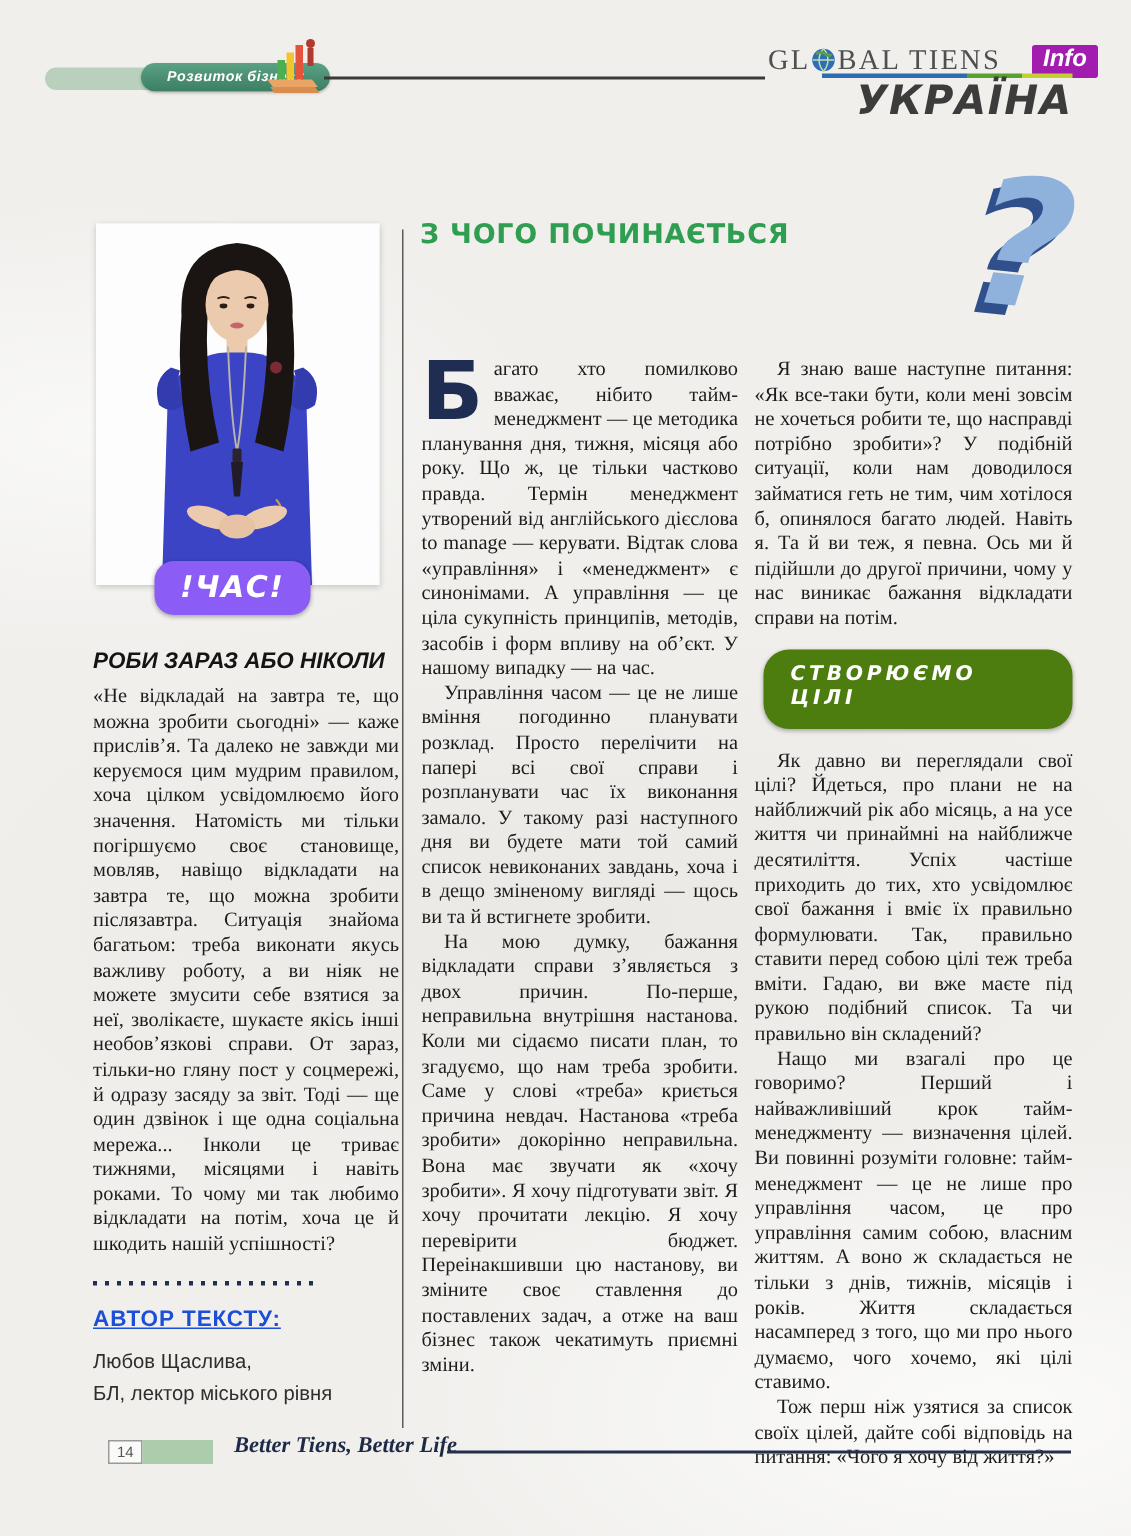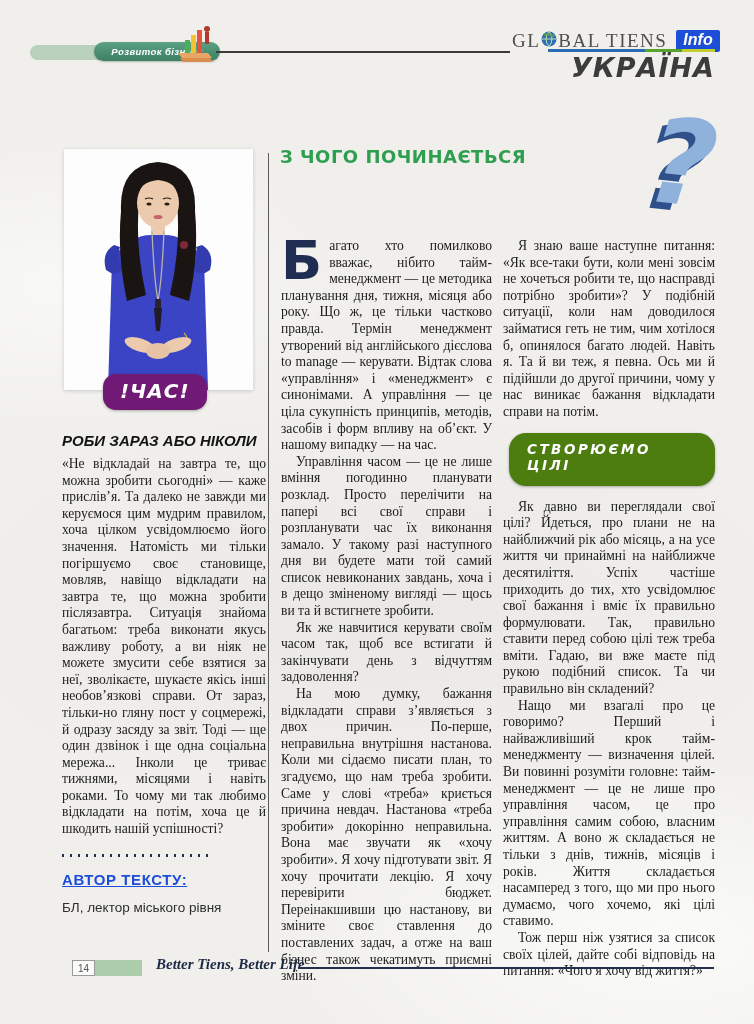--- a/index.html
+++ b/index.html
@@ -21,25 +21,25 @@
     left:60px; top:42px; width:126px; height:19px; border-radius:10px;
     background:linear-gradient(180deg,#5ba184,#3c7f63);
     color:#fff; font:bold italic 9.5px "Liberation Sans", sans-serif;
     display:flex; align-items:center; justify-content:center; letter-spacing:.4px;
     box-shadow:0 1px 2px rgba(0,0,0,.25);
     margin-left:34px;
   }
   .tab-icon { left:174px; top:22px; }
   .rule-top { left:216px; top:51px; width:294px; height:2px; background:#3a3a3a; }
 
-  .brand-row { left:512px; top:30px; display:flex; align-items:flex-start; }
+  .brand-row { left:512px; top:30px; display:flex; align-items:flex-end; }
   .brand-serif { font-family:"Liberation Serif", serif; font-size:19px; color:#4f4f4f; letter-spacing:1.5px; }
   .globe { margin:0 1px; position:relative; top:1px; }
   .info-box {
-    margin-left:9px; background:#1d4ed8; color:#fff;
+    margin-left:21px; background:#a21caf; color:#fff;
     font:bold italic 16px "Liberation Sans", sans-serif;
     padding:1px 7px 3px; border-radius:2px;
   }
   .brand-line { left:548px; top:49px; width:167px; height:3px;
     background:linear-gradient(90deg,#2b6cb3 0 58%, #58a22e 58% 80%, #c3cf2e 80% 100%); }
   .brand-country {
     left:480px; top:52px; width:235px; text-align:right;
     font:bold italic 27px "DejaVu Sans", sans-serif; color:#3c3c3c; letter-spacing:1px;
   }
 
@@ -48,21 +48,21 @@
     font-family:"DejaVu Sans", sans-serif; font-weight:bold; }
   .title .l1 { font-size:18px; letter-spacing:.5px; }
   .title .l2 { font-size:26px; letter-spacing:.5px; text-align:right; margin-top:7px; }
   .qmark { left:648px; top:104px; font:bold italic 118px "DejaVu Sans", sans-serif;
     color:#8fb2dd; text-shadow:-6px 7px 0 #30508c; transform:rotate(6deg); line-height:1; }
 
   
   .photo { left:64px; top:149px; width:189px; height:241px; background:#fdfdfd;
     box-shadow:0 1px 4px rgba(0,0,0,.18); }
   .time-badge {
-    left:103px; top:374px; background:#701a75; border-radius:13px;
+    left:103px; top:374px; background:#8b5cf6; border-radius:13px;
     padding:5px 17px 7px; color:#fff; font:bold italic 20px "DejaVu Sans", sans-serif;
     letter-spacing:1px; box-shadow:0 1px 3px rgba(0,0,0,.3);
   }
   .col-left { left:62px; top:432px; width:204px; }
   .col-left h2 { margin:0 0 7px; font:bold italic 15px "Liberation Sans", sans-serif; color:#141414; }
   p.body { margin:0; font-size:13.6px; line-height:16.6px; text-align:justify; color:#1c1c1c; }
   p.ind { text-indent:15px; }
   .dots { margin:16px 0 14px; width:152px; height:3px;
     background:repeating-linear-gradient(90deg,#223050 0 2.5px, transparent 2.5px 8px); }
   .author-label { font:bold 15px "Liberation Sans", sans-serif; color:#1d4ed8; letter-spacing:.6px; margin-bottom:9px;text-decoration:underline; }
@@ -154,29 +154,29 @@
     <ellipse cx="94" cy="202" rx="12" ry="8" fill="#e7c2a4"></ellipse>
   </svg>
 </div>
 <div class="abs time-badge">!ЧАС!</div>
 
 <div class="abs col-left">
   <h2>РОБИ ЗАРАЗ АБО НІКОЛИ</h2>
   <p class="body">«Не відкладай на завтра те, що можна зробити сьогодні» — каже прислів’я. Та далеко не завжди ми керуємося цим мудрим правилом, хоча цілком усвідомлюємо його значення. Натомість ми тільки погіршуємо своє становище, мовляв, навіщо відкладати на завтра те, що можна зробити післязавтра. Ситуація знайома багатьом: треба виконати якусь важливу роботу, а ви ніяк не можете змусити себе взятися за неї, зволікаєте, шукаєте якісь інші необов’язкові справи. От зараз, тільки-но гляну пост у соцмережі, й одразу засяду за звіт. Тоді — ще один дзвінок і ще одна соціальна мережа... Інколи це триває тижнями, місяцями і навіть роками. То чому ми так любимо відкладати на потім, хоча це й шкодить нашій успішності?</p>
   <div class="dots"></div>
   <div class="author-label">АВТОР ТЕКСТУ:</div>
+  <div class="author-line">Любов Щаслива,</div>
   <div class="author-line">БЛ, лектор міського рівня</div>
 </div>
 
 <div class="abs divider"></div>
 
 <div class="abs col-mid">
   <p class="body"><span class="dropcap">Б</span><span>агато хто помилково вважає, нібито тайм-менеджмент — це методика планування дня, тижня, місяця або року. Що ж, це тільки частково правда. Термін менеджмент утворений від англійського дієслова to manage — керувати. Відтак слова «управління» і «менеджмент» є синонімами. А управління — це ціла сукупність принципів, методів, засобів і форм впливу на об’єкт. У нашому випадку — на час.</span></p>
   <p class="body ind">Управління часом — це не лише вміння погодинно планувати розклад. Просто перелічити на папері всі свої справи і розпланувати час їх виконання замало. У такому разі наступного дня ви будете мати той самий список невиконаних завдань, хоча і в дещо зміненому вигляді — щось ви та й встигнете зробити.</p>
-  <p class="body ind">Як же навчитися керувати своїм часом так, щоб все встигати й закінчувати день з відчуттям задоволення?</p>
   <p class="body ind">На мою думку, бажання відкладати справи з’являється з двох причин. По-перше, неправильна внутрішня настанова. Коли ми сідаємо писати план, то згадуємо, що нам треба зробити. Саме у слові «треба» криється причина невдач. Настанова «треба зробити» докорінно неправильна. Вона має звучати як «хочу зробити». Я хочу підготувати звіт. Я хочу прочитати лекцію. Я хочу перевірити бюджет. Переінакшивши цю настанову, ви зміните своє ставлення до поставлених задач, а отже на ваш бізнес також чекатимуть приємні зміни.</p>
 </div>
 
 <div class="abs col-right">
   <p class="body ind">Я знаю ваше наступне питання: «Як все-таки бути, коли мені зовсім не хочеться робити те, що насправді потрібно зробити»? У подібній ситуації, коли нам доводилося займатися геть не тим, чим хотілося б, опинялося багато людей. Навіть я. Та й ви теж, я певна. Ось ми й підійшли до другої причини, чому у нас виникає бажання відкладати справи на потім.</p>
   <span class="goals-badge">СТВОРЮЄМО ЦІЛІ</span>
   <p class="body ind">Як давно ви переглядали свої цілі? Йдеться, про плани не на найближчий рік або місяць, а на усе життя чи принаймні на найближче десятиліття. Успіх частіше приходить до тих, хто усвідомлює свої бажання і вміє їх правильно формулювати. Так, правильно ставити перед собою цілі теж треба вміти. Гадаю, ви вже маєте під рукою подібний список. Та чи правильно він складений?</p>
   <p class="body ind">Нащо ми взагалі про це говоримо? Перший і найважливіший крок тайм-менеджменту — визначення цілей. Ви повинні розуміти головне: тайм-менеджмент — це не лише про управління часом, це про управління самим собою, власним життям. А воно ж складається не тільки з днів, тижнів, місяців і років. Життя складається насамперед з того, що ми про нього думаємо, чого хочемо, які цілі ставимо.</p>
   <p class="body ind">Тож перш ніж узятися за список своїх цілей, дайте собі відповідь на питання: «Чого я хочу від життя?»</p>
 </div>

